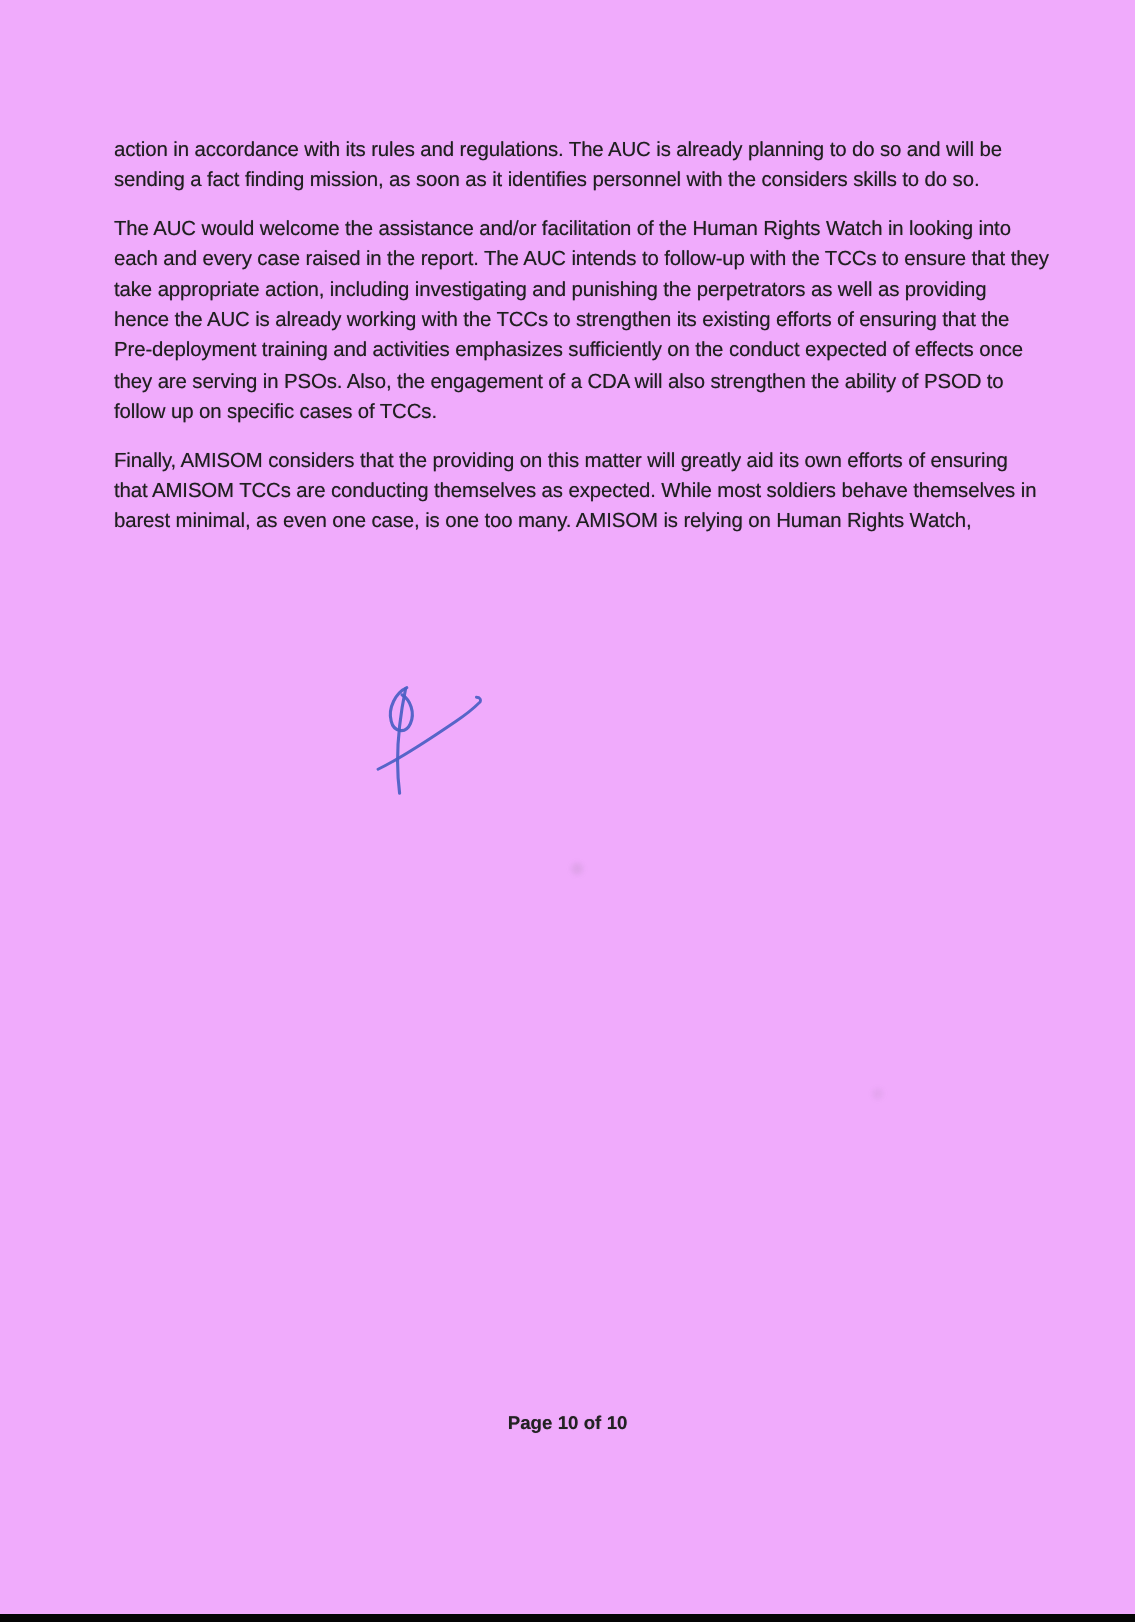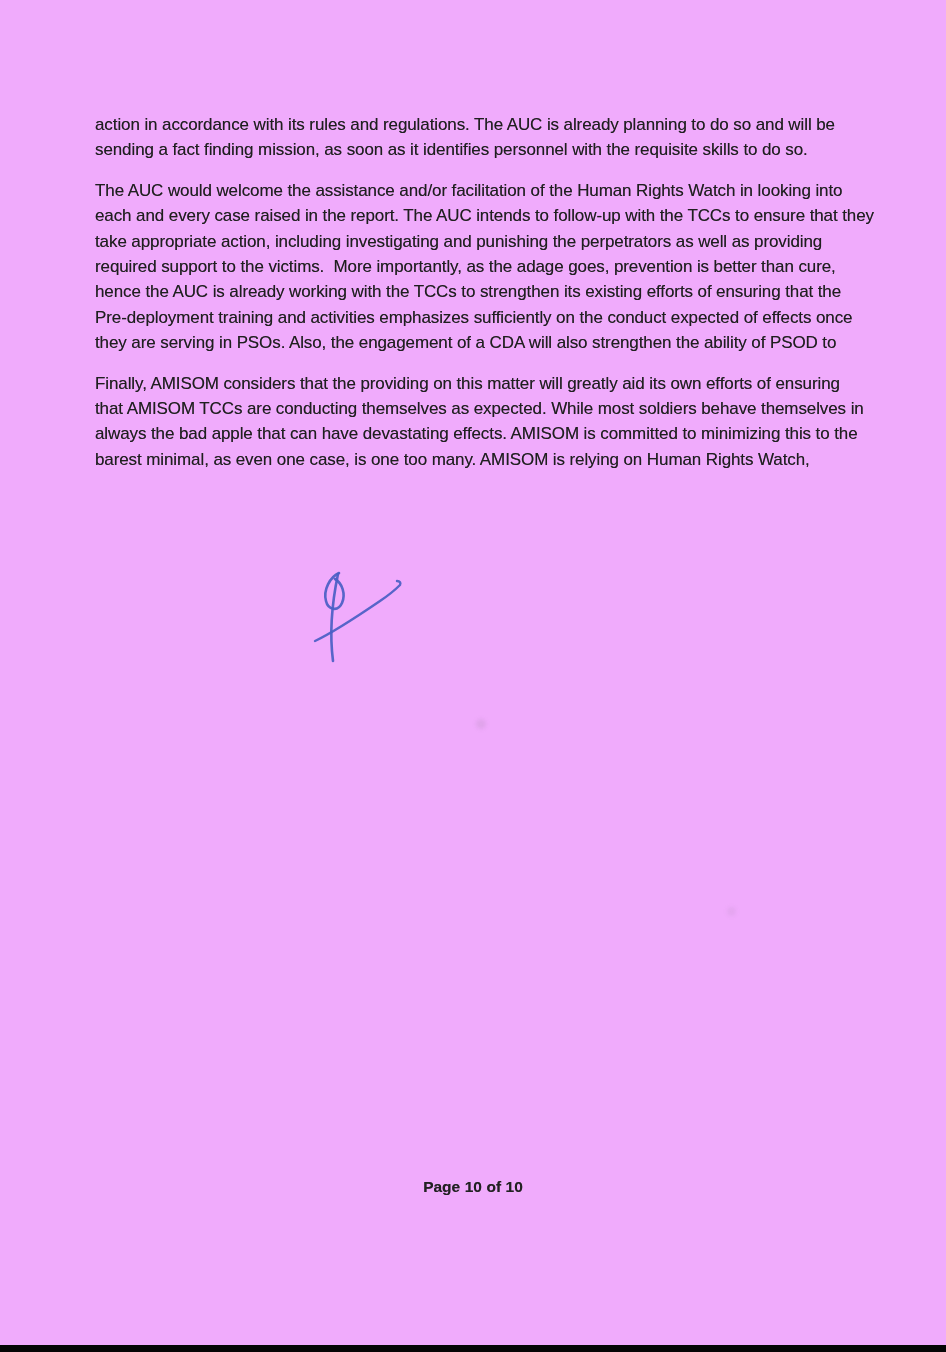--- a/index.html
+++ b/index.html
@@ -66,35 +66,34 @@
   .artifact-2{left:727px;top:907px;width:9px;height:9px;background:rgba(110,110,110,0.09);}
 </style>
 </head>
 <body>
 
 <div class="page">
 
   <div class="doc-body">
       <div class="para">
         <div class="line">action in accordance with its rules and regulations. The AUC is already planning to do so and will be</div>
-        <div class="line">sending a fact finding mission, as soon as it identifies personnel with the requisite skills to do so.</div>
+        <div class="line">sending a fact finding mission, as soon as it identifies personnel with the considers skills to do so.</div>
       </div>
       <div class="para">
         <div class="line">The AUC would welcome the assistance and/or facilitation of the Human Rights Watch in looking into</div>
         <div class="line">each and every case raised in the report. The AUC intends to follow-up with the TCCs to ensure that they</div>
         <div class="line">take appropriate action, including investigating and punishing the perpetrators as well as providing</div>
-        <div class="line">required support to the victims.  More importantly, as the adage goes, prevention is better than cure,</div>
         <div class="line">hence the AUC is already working with the TCCs to strengthen its existing efforts of ensuring that the</div>
         <div class="line">Pre-deployment training and activities emphasizes sufficiently on the conduct expected of effects once</div>
         <div class="line">they are serving in PSOs. Also, the engagement of a CDA will also strengthen the ability of PSOD to</div>
+        <div class="line">follow up on specific cases of TCCs.</div>
       </div>
       <div class="para">
         <div class="line">Finally, AMISOM considers that the providing on this matter will greatly aid its own efforts of ensuring</div>
         <div class="line">that AMISOM TCCs are conducting themselves as expected. While most soldiers behave themselves in</div>
-        <div class="line">always the bad apple that can have devastating effects. AMISOM is committed to minimizing this to the</div>
         <div class="line">barest minimal, as even one case, is one too many. AMISOM is relying on Human Rights Watch,</div>
       </div>
     </div>
 
   <svg class="signature" viewBox="0 0 110 102" xmlns="http://www.w3.org/2000/svg">
 
     <path class="sig-stroke" stroke-width="2.6" d="M37,9 C28,13 21,26 24,37 C26,46 36,48 40,39 C44,30 40,19 33,15" stroke="#4a5ec4"></path>
 
     <path class="sig-stroke" stroke-width="2.6" d="M36,10 C31,34 27,66 31,97" stroke="#4a5ec4"></path>
 

